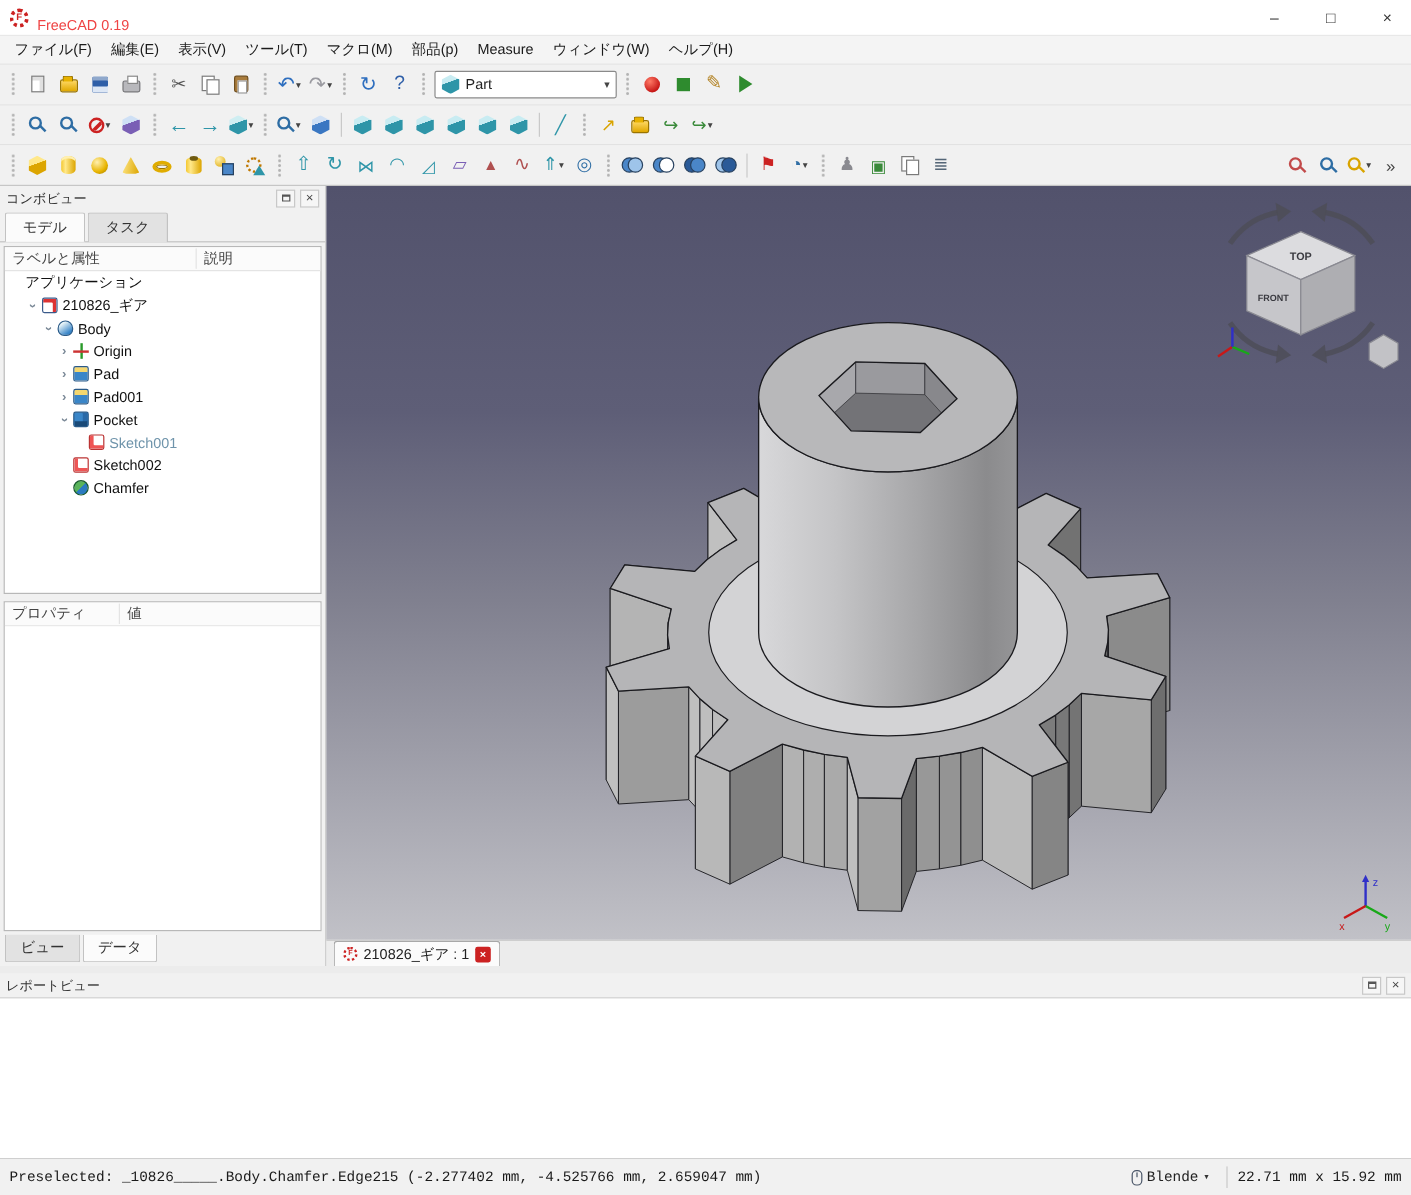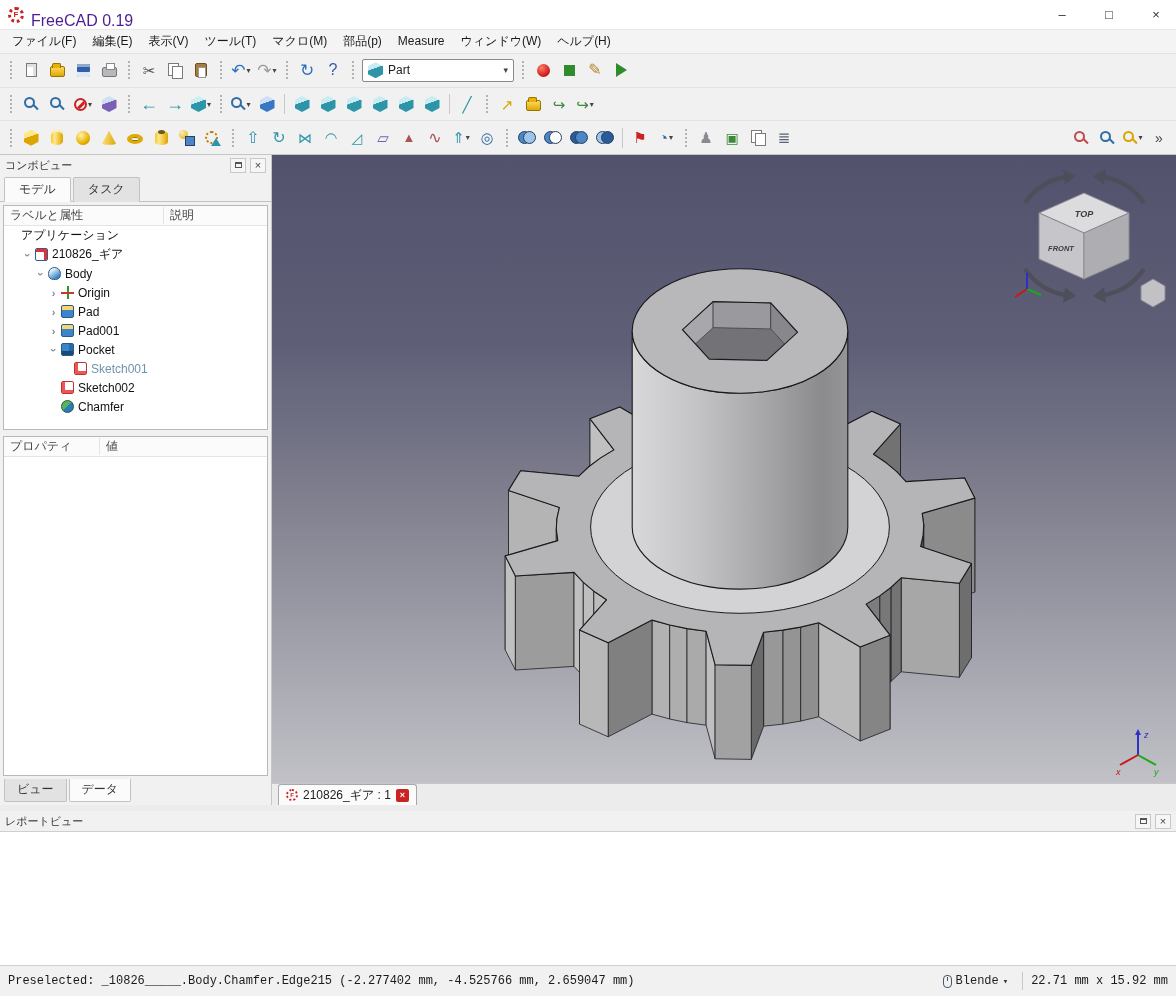--- a/index.html
+++ b/index.html
@@ -7,21 +7,21 @@
   body { font-family:"Liberation Sans", sans-serif; font-size:12px; background:#f1f1f1; color:#222; user-select:none; cursor:default; }
   .flex1 { flex:1; }
   .window { width:1176px; height:996px; display:flex; flex-direction:column; background:#f1f1f1; }
 
   
   .titlebar { height:30px; background:#ffffff; display:flex; align-items:center; padding-left:8px; gap:7px; border-bottom:1px solid #e8e8e8; }
   .applogo { width:16px; height:16px; border-radius:50%; border:3px dotted #cc2222; display:flex; align-items:center; justify-content:center; flex:none; }
   .applogo-f { color:#cc2222; font-weight:bold; font-size:8px; line-height:1; }
   .applogo.small { width:12px; height:12px; border-width:2px; }
   .applogo.small .applogo-f { font-size:6px; }
-  .title-text { font-size:16px; color:#4c1d95;margin-top:12px; }
+  .title-text { font-size:12px; color:#ef4444;margin-top:12px; }
   .wbtn { width:40px; height:30px; display:flex; align-items:center; justify-content:center; font-size:13px; color:#333; }
 
   
   .menubar { height:24px; background:#f4f4f4; display:flex; align-items:stretch; padding-left:4px; border-bottom:1px solid #e3e3e3; }
   .menu-item { display:flex; align-items:center; padding:0 8px; font-size:12px; color:#1a1a1a; }
 
   
   .toolbar { height:34px; background:#f1f1f1; display:flex; align-items:center; padding:0 4px; border-bottom:1px solid #e2e2e2; }
   #tb3 { border-bottom:1px solid #c6c6c6; }
   .grip { width:4px; height:20px; margin:0 5px; background-image:radial-gradient(circle,#b3b3b3 1px,transparent 1.3px); background-size:4px 4px; background-position:center top; flex:none; }
@@ -72,21 +72,21 @@
 
   
   .main { height:650px; display:flex; }
   .left-panel { width:272px; flex:none; background:#f1f1f1; border-right:1px solid #c6c6c6; display:flex; flex-direction:column; }
   .dock-header { height:20px; display:flex; align-items:center; padding:0 5px; font-size:11px; color:#333; gap:4px; }
   .dockbtn { width:16px; height:15px; display:flex; align-items:center; justify-content:center; font-size:11px; color:#444; border:1px solid #c8c8c8; background:#f6f6f6; }
   .fl { width:7px; height:6px; border:1px solid #555; border-top-width:2px; display:block; }
   .ptabs { display:flex; padding:2px 4px 0; gap:2px; border-bottom:1px solid #c2c2c2; }
   .ptab { padding:3px 14px 3px; font-size:12px; background:#e2e2e2; border:1px solid #c2c2c2; border-bottom:none; margin-bottom:-1px; color:#333; border-radius:2px 2px 0 0; }
   .ptab.active { background:#fbfbfb; border-bottom:1px solid #fbfbfb; }
-  .tree-box { margin:3px; background:#fff; border:1px solid #b8b8b8; height:225px; flex:none; overflow:hidden; display:flex; flex-direction:column; }
+  .tree-box { margin:3px; background:#fff; border:1px solid #b8b8b8; height:290px; flex:none; overflow:hidden; display:flex; flex-direction:column; }
   .cols-header { display:flex; height:20px; align-items:center; background:#fbfbfb; border-bottom:1px solid #e4e4e4; font-size:12px; color:#444; flex:none; }
   .col1 { width:160px; padding-left:6px; border-right:1px solid #e4e4e4; }
   .col1p { width:96px; padding-left:6px; border-right:1px solid #e4e4e4; }
   .col2 { padding-left:6px; flex:1; }
   .tree-row { height:19px; display:flex; align-items:center; font-size:12px; }
   .tsp { flex:none; }
   .exp { width:13px; flex:none; color:#7c8a98; font-size:11px; font-weight:bold; display:inline-block; text-align:center; }
   .exp.open { transform:rotate(90deg); }
   .ti { width:13px; height:13px; margin:0 4px 0 1px; flex:none; border-radius:2px; }
   .ti-document { background:#fff; border:1px solid #3a5a8a; box-shadow:inset -3px 3px 0 #d33; }
@@ -102,21 +102,21 @@
   .tlabel.bold { font-weight:normal; }
   .tlabel.muted { color:#6f94ab; }
   .prop-box { margin:3px; background:#fff; border:1px solid #b8b8b8; flex:1; display:flex; flex-direction:column; overflow:hidden; }
   .prop-empty { flex:1; background:#fff; }
   .btabs { display:flex; padding:0 4px 3px; gap:2px; align-items:flex-start; }
   .btab { padding:2px 12px 3px; font-size:12px; background:#e2e2e2; border:1px solid #c2c2c2; border-top:none; color:#333; border-radius:0 0 2px 2px; }
   .btab.active { background:#fbfbfb; }
 
   
   .vcol { flex:1; display:flex; flex-direction:column; }
-  .viewport { position:relative; height:788px; overflow:hidden; background:linear-gradient(180deg,#52526c 0%, #5e5e77 30%, #80808f 55%, #c1c1c7 100%);font-style:italic; }
+  .viewport { position:relative; height:788px; overflow:hidden; background:linear-gradient(180deg,#52526c 0%, #5e5e77 30%, #80808f 55%, #c1c1c7 100%); }
   #gear-svg { position:absolute; left:0; top:0; }
   .navcube { position:absolute; right:4px; top:12px; }
   .axiscross { position:absolute; right:14px; bottom:6px; }
 
   
   .mditabs { height:22px; background:#ececec; border-top:1px solid #c6c6c6; display:flex; align-items:center; padding-left:6px; }
   .mditab { height:21px; background:#fbfbfb; border:1px solid #a8a8a8; border-bottom:none; display:flex; align-items:center; gap:5px; padding:0 7px; font-size:12px; border-radius:3px 3px 0 0; }
   .tabclose { width:13px; height:13px; background:#cc2222; color:#fff; font-size:9px; font-weight:bold; display:flex; align-items:center; justify-content:center; border-radius:2px; }
 
   

